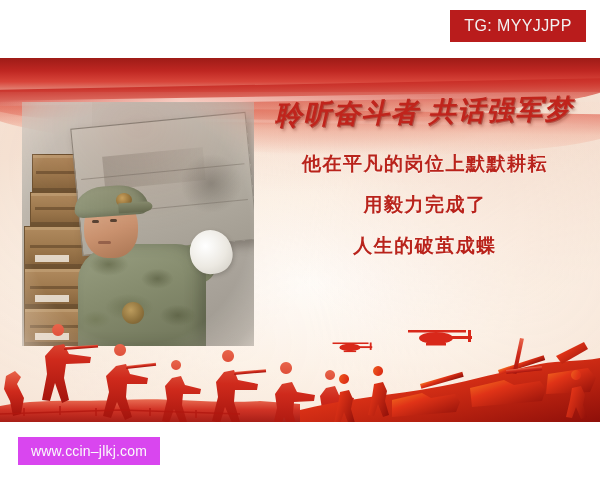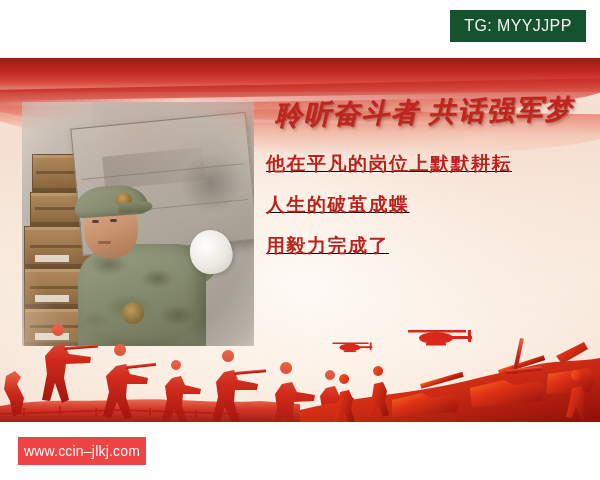--- a/index.html
+++ b/index.html
@@ -329,21 +329,21 @@
       2px 3px 3px rgba(120,40,30,0.35);
     transform: rotate(-1.2deg);
   }
 
   
   #body-lines {
     position: absolute;
     left: 266px;
     top: 96px;
     width: 318px;
-    text-decoration: underline;
+    text-align: center;
   }
   .bline {
     font-family: "Liberation Sans", "DejaVu Sans", sans-serif;
     font-size: 19px;
     font-weight: bold;
     letter-spacing: 1.5px;
     color: #b9231b;
     line-height: 1;
     margin-bottom: 22px;
     text-shadow: 0 1px 1px rgba(255,255,255,0.5);
@@ -362,35 +362,35 @@
   }
   #silhouette svg { display: block; width: 600px; height: 108px; }
 
   
   #tg-badge {
     position: absolute;
     left: 450px;
     top: 10px;
     width: 136px;
     height: 32px;
-    background: #14532d;
+    background: #b91c1c;
     color: #f2f2f2;
     font-family: "Liberation Sans", sans-serif;
     font-size: 16px;
     line-height: 32px;
     text-align: center;
     letter-spacing: .4px;
   }
   #watermark {
     position: absolute;
     left: 18px;
     top: 437px;
-    width: 128px;
+    width: 142px;
     height: 28px;
-    background: #ef4444;
+    background: #d946ef;
     color: #fbfbfb;
     font-family: "Liberation Sans", sans-serif;
     font-size: 14px;
     line-height: 28px;
     text-align: center;
     letter-spacing: .2px;
   }
 </style>
 </head>
 <body>
@@ -450,22 +450,22 @@
         <div class="sol-glove"></div>
 
         <div class="ph-warm"></div>
       </div>
     </div>
 
     <div id="title">聆听奋斗者 共话强军梦</div>
 
     <div id="body-lines">
       <div class="bline">他在平凡的岗位上默默耕耘</div>
+      <div class="bline">用毅力完成了</div>
       <div class="bline">人生的破茧成蝶</div>
-      <div class="bline">用毅力完成了</div>
     </div>
 
     <div id="silhouette">
       <svg viewBox="0 0 600 108" xmlns="http://www.w3.org/2000/svg" aria-hidden="true">
         <defs>
           <linearGradient id="gRed" x1="0" y1="0" x2="0" y2="1">
             <stop offset="0%" stop-color="#e8654b"></stop>
             <stop offset="45%" stop-color="#cf2a1c"></stop>
             <stop offset="100%" stop-color="#a3140d"></stop>
           </linearGradient>

